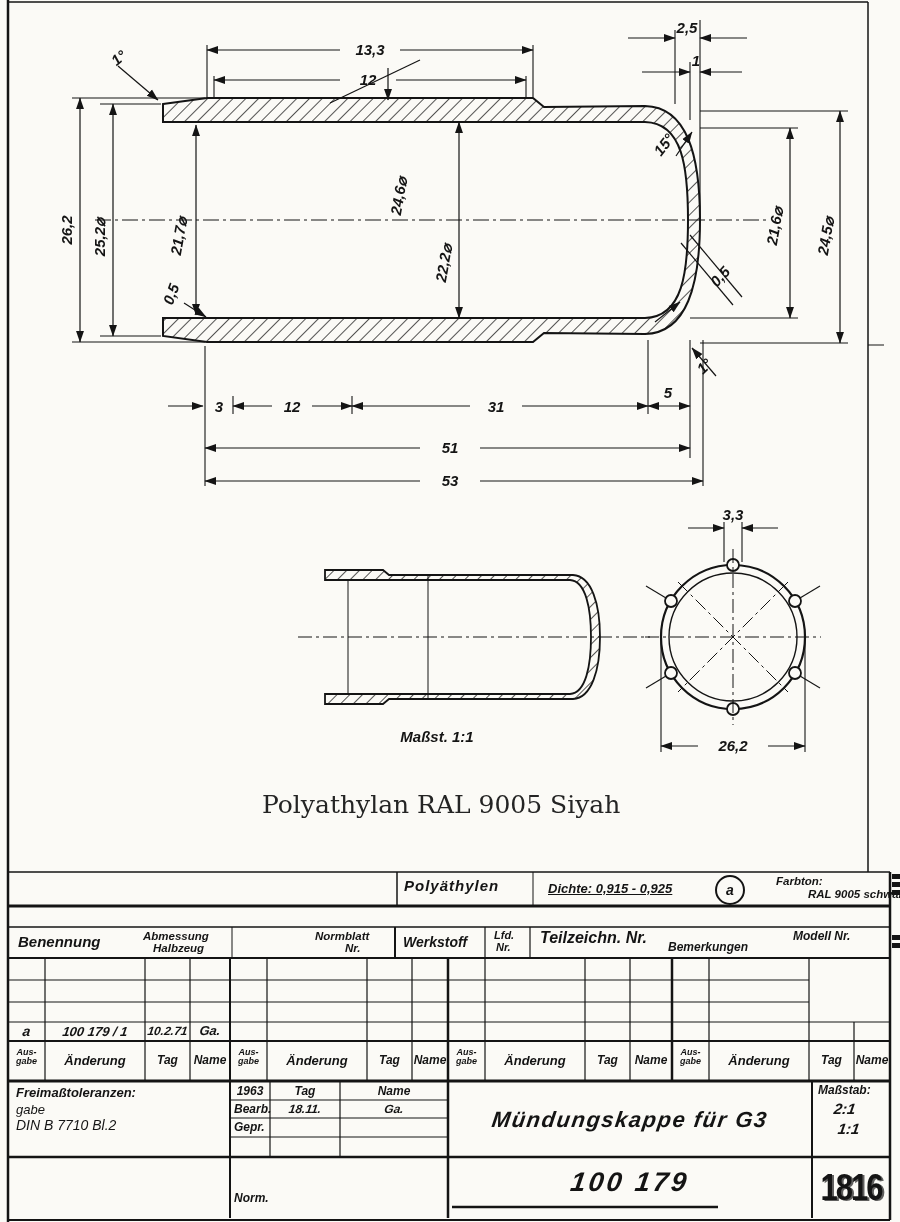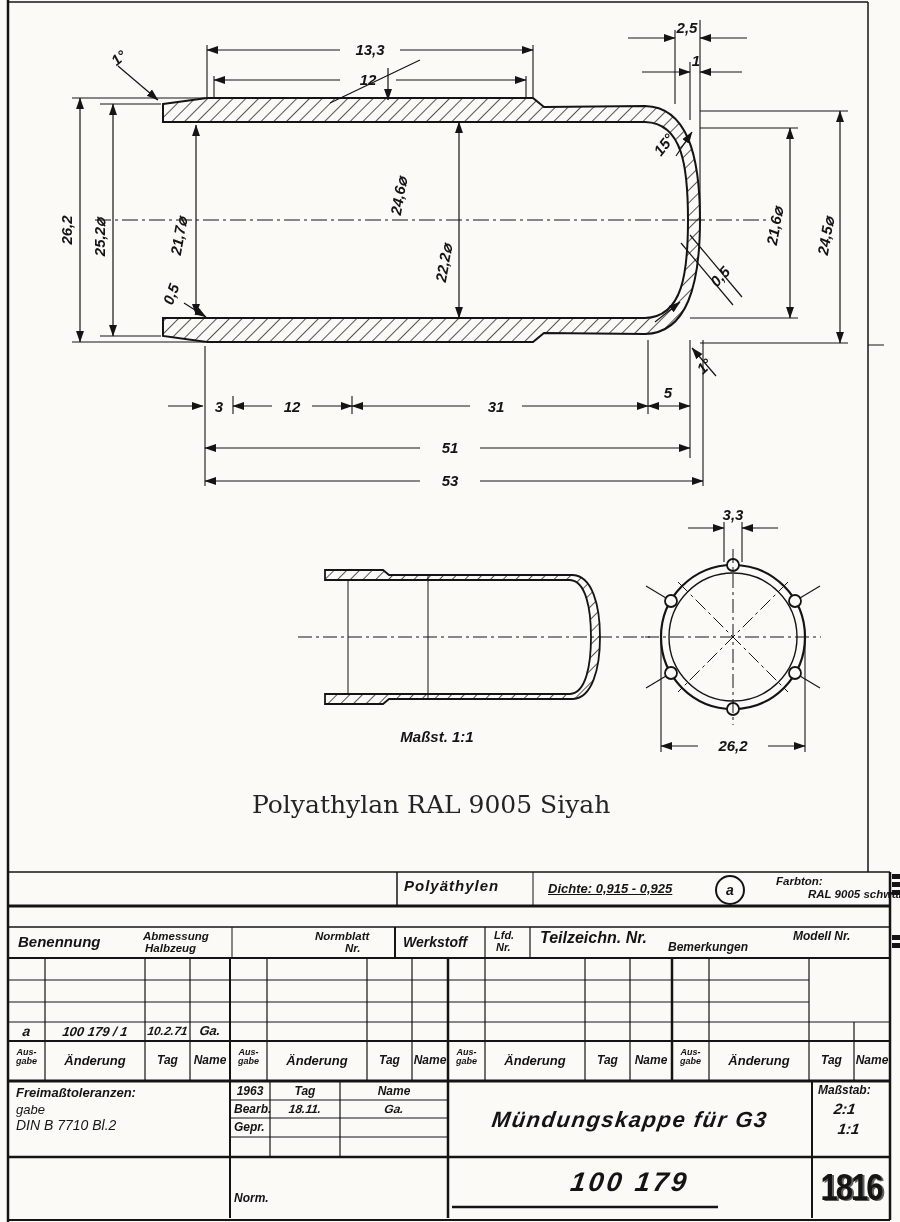--- a/index.html
+++ b/index.html
@@ -228,33 +228,33 @@
 
   <g fill="#141414">
     <rect x="892" y="874" width="8" height="5"></rect>
         <rect x="892" y="882" width="8" height="5"></rect>
     <rect x="892" y="890" width="8" height="5"></rect>
         <rect x="892" y="935" width="8" height="5"></rect>
     <rect x="892" y="943" width="8" height="5"></rect>
   </g>
 </svg>
 
-<div class="t serifnote" style="left:252px;top:792px;">Polyathylan RAL 9005 Siyah</div>
+<div class="t serifnote" style="left:262px;top:792px;">Polyathylan RAL 9005 Siyah</div>
 
 <div class="t bi" style="left:404px;top:878px;font-size:15px;letter-spacing:1px;">Polyäthylen</div>
 <div class="t bi" style="left:548px;top:882px;font-size:13px;text-decoration:underline;">Dichte: 0,915 - 0,925</div>
 <div class="t" style="left:715px;top:875px;width:26px;height:26px;border:2px solid #141414;border-radius:50%;text-align:center;">
   <span class="bi" style="font-size:14px;line-height:26px;">a</span>
 </div>
 <div class="t bi" style="left:776px;top:875px;font-size:11.5px;">Farbton:</div>
 <div class="t bi" style="left:776px;top:888px;font-size:11.5px;margin-left:32px;">RAL 9005 schwarz</div>
 
 <div class="t bi" style="left:18px;top:934px;font-size:15px;">Benennung</div>
 <div class="t bi" style="left:143px;top:930px;font-size:11.5px;">Abmessung</div>
-<div class="t bi" style="left:145px;top:942px;font-size:11.5px;">Halbzeug</div>
+<div class="t bi" style="left:153px;top:942px;font-size:11.5px;">Halbzeug</div>
 <div class="t bi" style="left:315px;top:930px;font-size:11.5px;">Normblatt</div>
 <div class="t bi" style="left:345px;top:942px;font-size:11.5px;">Nr.</div>
 <div class="t bi" style="left:403px;top:935px;font-size:14px;">Werkstoff</div>
 <div class="t bi" style="left:494px;top:930px;font-size:11px;">Lfd.</div>
 <div class="t bi" style="left:496px;top:942px;font-size:11px;">Nr.</div>
 <div class="t bi" style="left:540px;top:930px;font-size:16px;text-align:center;">Teilzeichn. Nr.</div>
 <div class="t bi" style="left:668px;top:941px;font-size:12px;">Bemerkungen</div>
 <div class="t bi" style="left:793px;top:930px;font-size:12px;">Modell Nr.</div>
 
 <div class="t hand" style="left:8px;width:37px;top:1024px;font-size:14px;text-align:center;">a</div>

